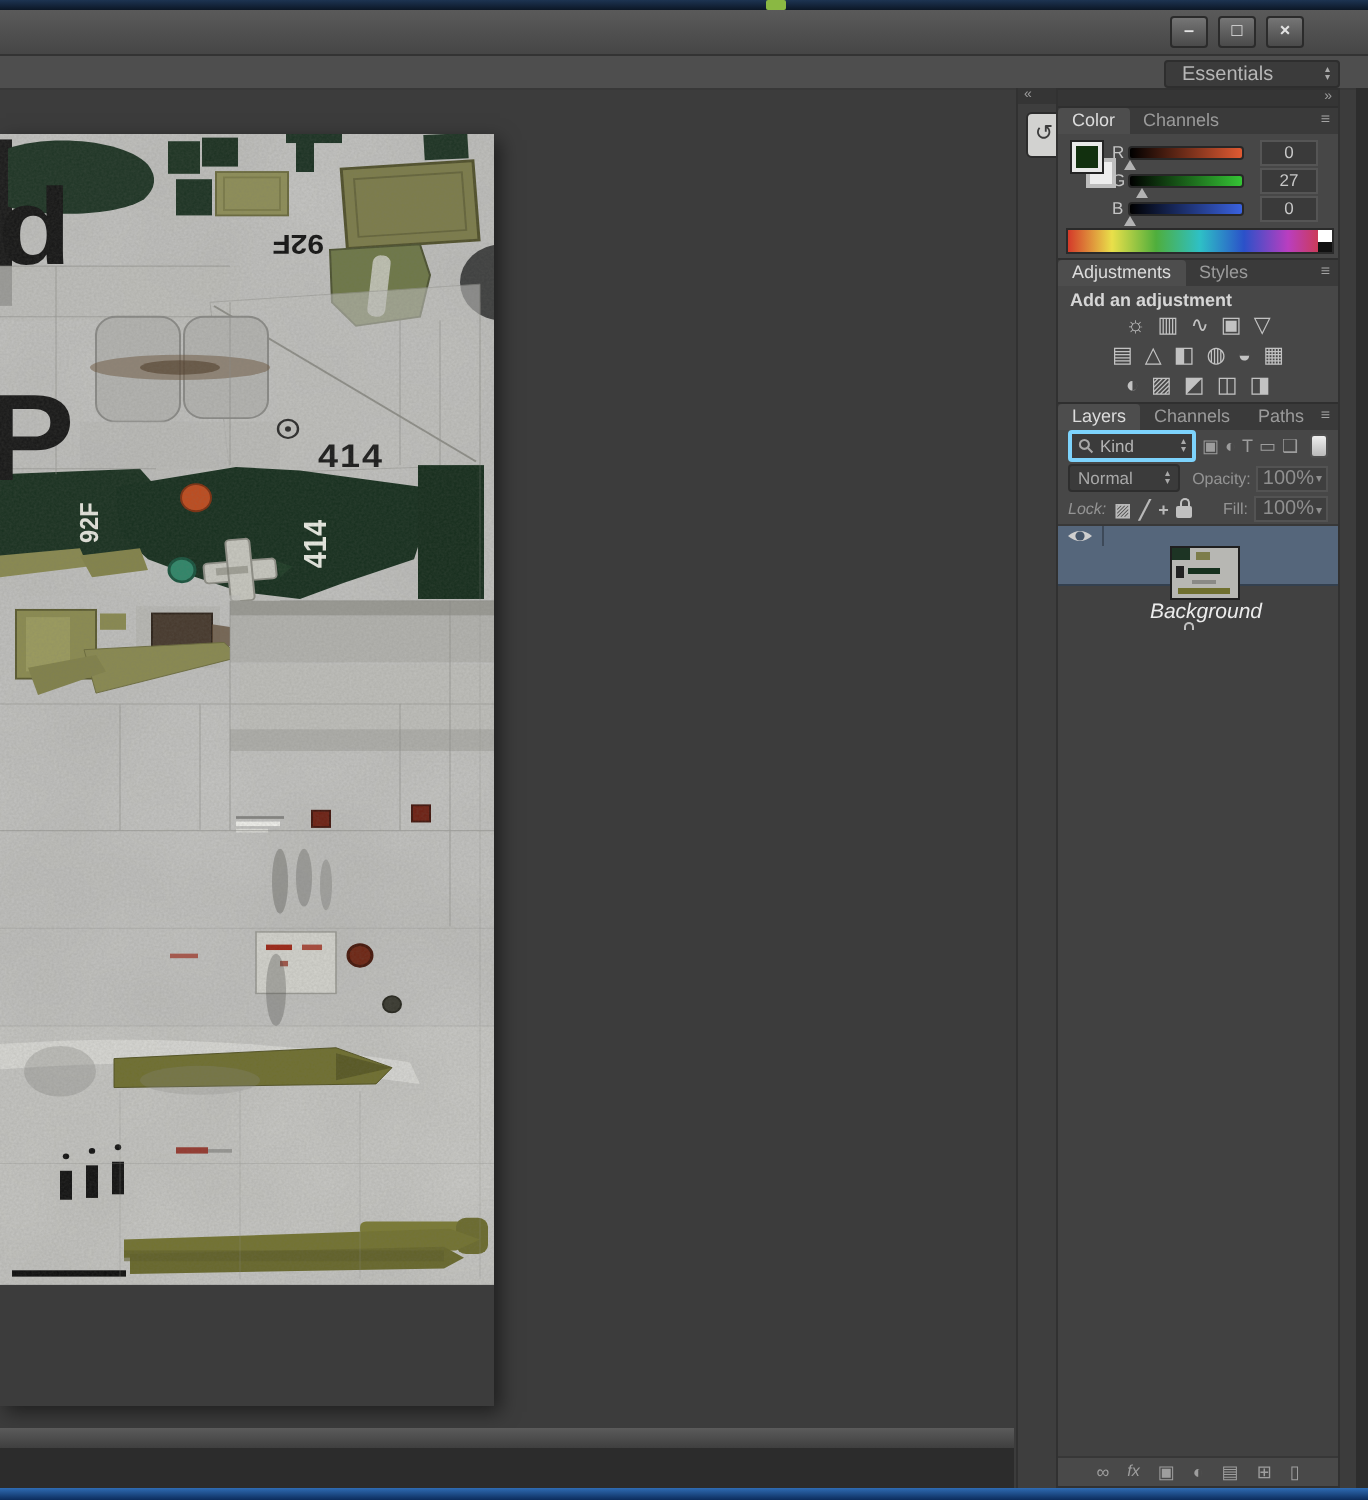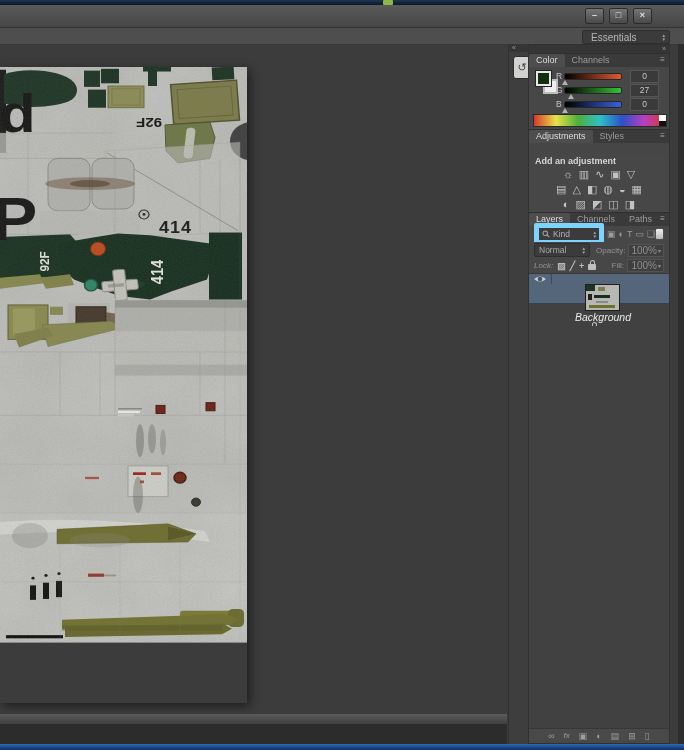--- a/index.html
+++ b/index.html
@@ -57,28 +57,28 @@
   .thumb{position:absolute;top:6px;width:0;height:0;border-left:3px solid transparent;
     border-right:3px solid transparent;border-bottom:5px solid #b3b3b3;}
   .chval{margin-left:8px;width:27px;height:11px;background:#3a3a3a;border:1px solid #555;
     color:#c7c7c7;font-size:8.5px;line-height:11px;text-align:center;}
   .ramp{position:absolute;left:4px;top:47px;width:132px;height:11px;border:1px solid #2a2a2a;
     background:linear-gradient(to right,#d43a2a,#e9e04a,#4fae3c,#2ec0c6,#2b51c9,#b93ec0,#d43a2a);}
   .ramp-end{position:absolute;right:0;top:0;width:7px;height:100%;}
   .ramp-end .w{height:50%;background:#fff;}
   .ramp-end .b{height:50%;background:#111;}
   
-  .adj-content{position:relative;height:58px;background:#474747;margin-top:11px;}
+  .adj-content{position:relative;height:58px;background:#474747;}
   .adj-head{position:absolute;left:6px;top:2px;color:#d6d6d6;font-size:9px;font-weight:bold;}
   .adjrow{position:absolute;left:0;width:100%;display:flex;justify-content:center;gap:6px;}
   .adjicon{color:#c2c2c2;font-size:11px;line-height:13px;}
   
   .lay-row{display:flex;align-items:center;background:#474747;padding:0 5px;}
   .kindbox{display:flex;align-items:center;gap:3px;width:54px;height:12px;
-    background:#3b3b3b;border:5px solid #7dd3fc;border-radius:2px;padding:0 3px;}
+    background:#3b3b3b;border:2px solid #7dd3fc;border-radius:2px;padding:0 3px;}
   .kindbox .klabel{color:#b5b5b5;font-size:8.5px;flex:1;}
   .ficon{color:#9d9d9d;font-size:9px;margin-left:3px;}
   .ftoggle{margin-left:auto;width:7px;height:10px;background:linear-gradient(#efefef,#b9b9b9);
     border:1px solid #4e4e4e;border-radius:2px;}
   .blendbox{display:flex;align-items:center;width:64px;height:12px;background:#3b3b3b;
     border:1px solid #2e2e2e;border-radius:2px;padding:0 4px;}
   .blendbox .blabel{flex:1;color:#a9a9a9;font-size:8.5px;}
   .dimlabel{color:#949494;font-size:8px;margin-left:6px;}
   .valbox{display:flex;align-items:center;width:31px;height:11px;background:#3f3f3f;
     border:1px solid #535353;margin-left:3px;padding:0 2px;}

